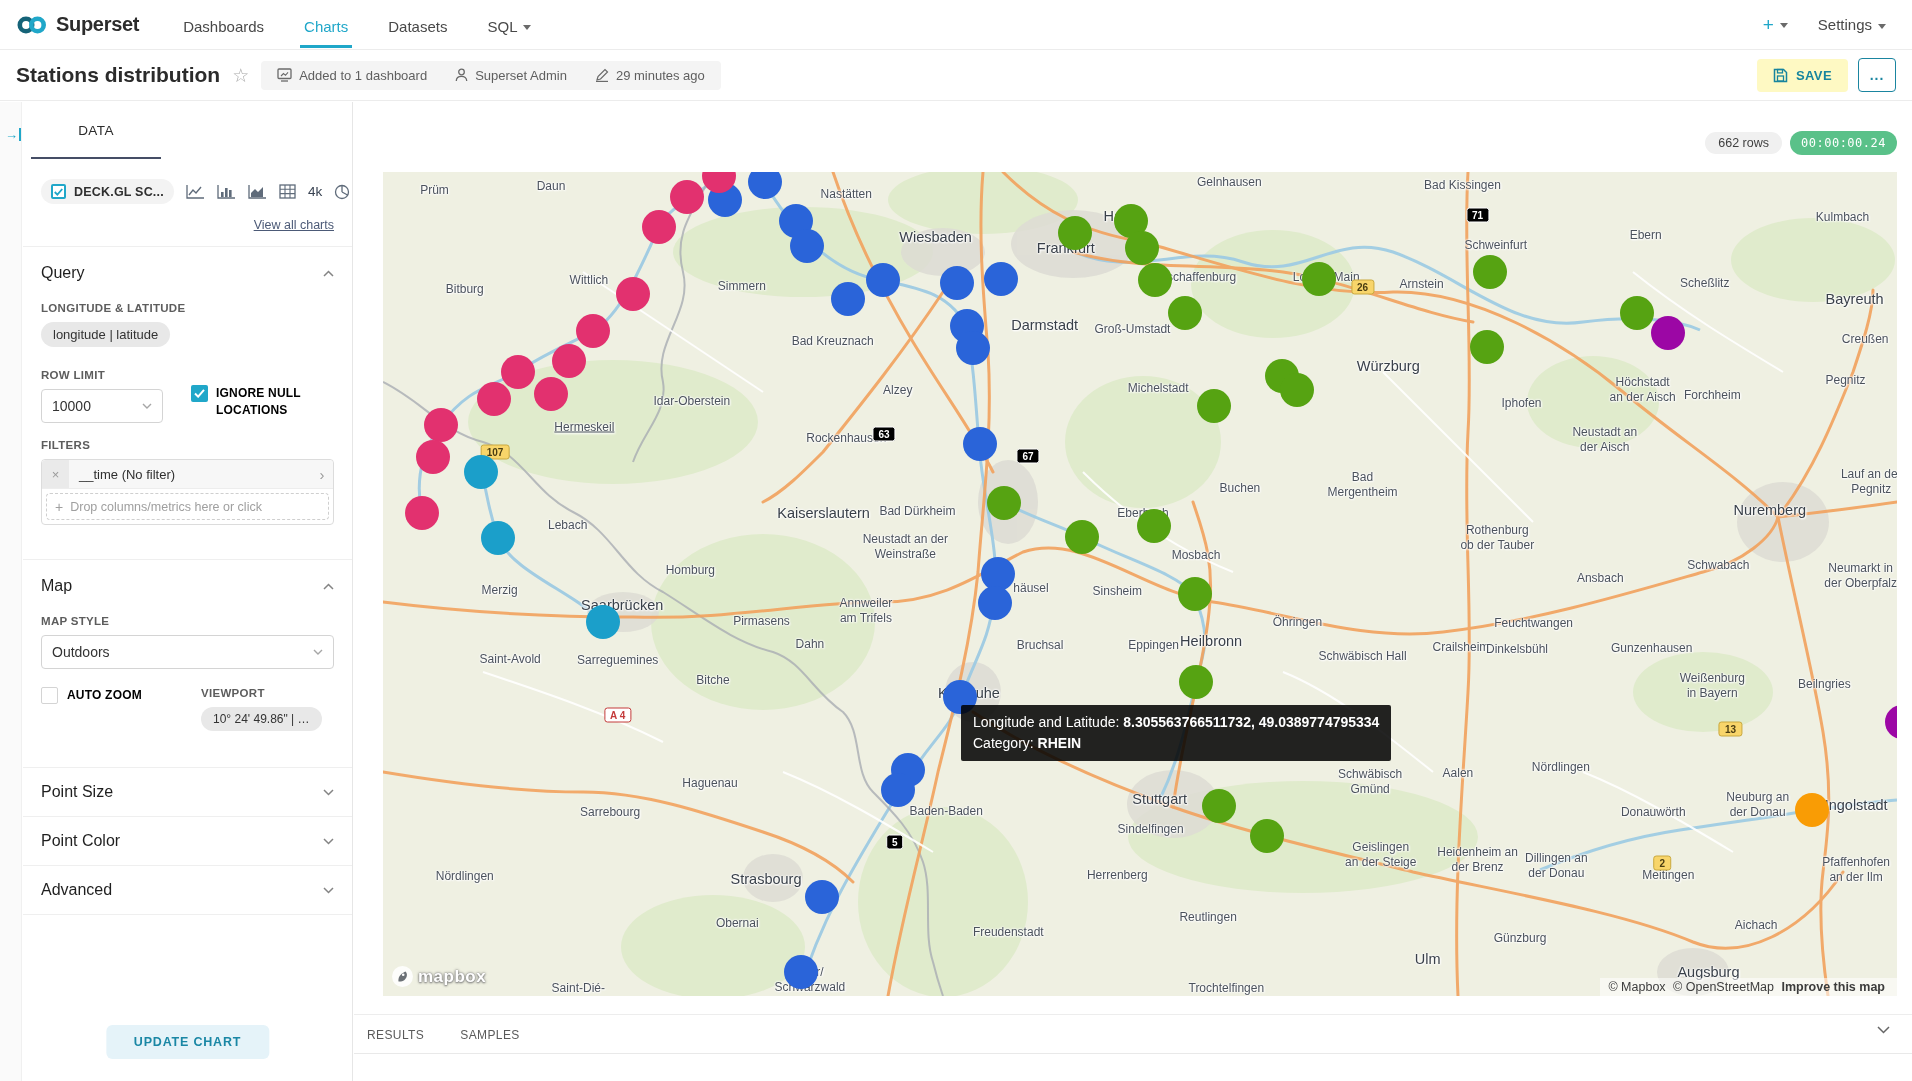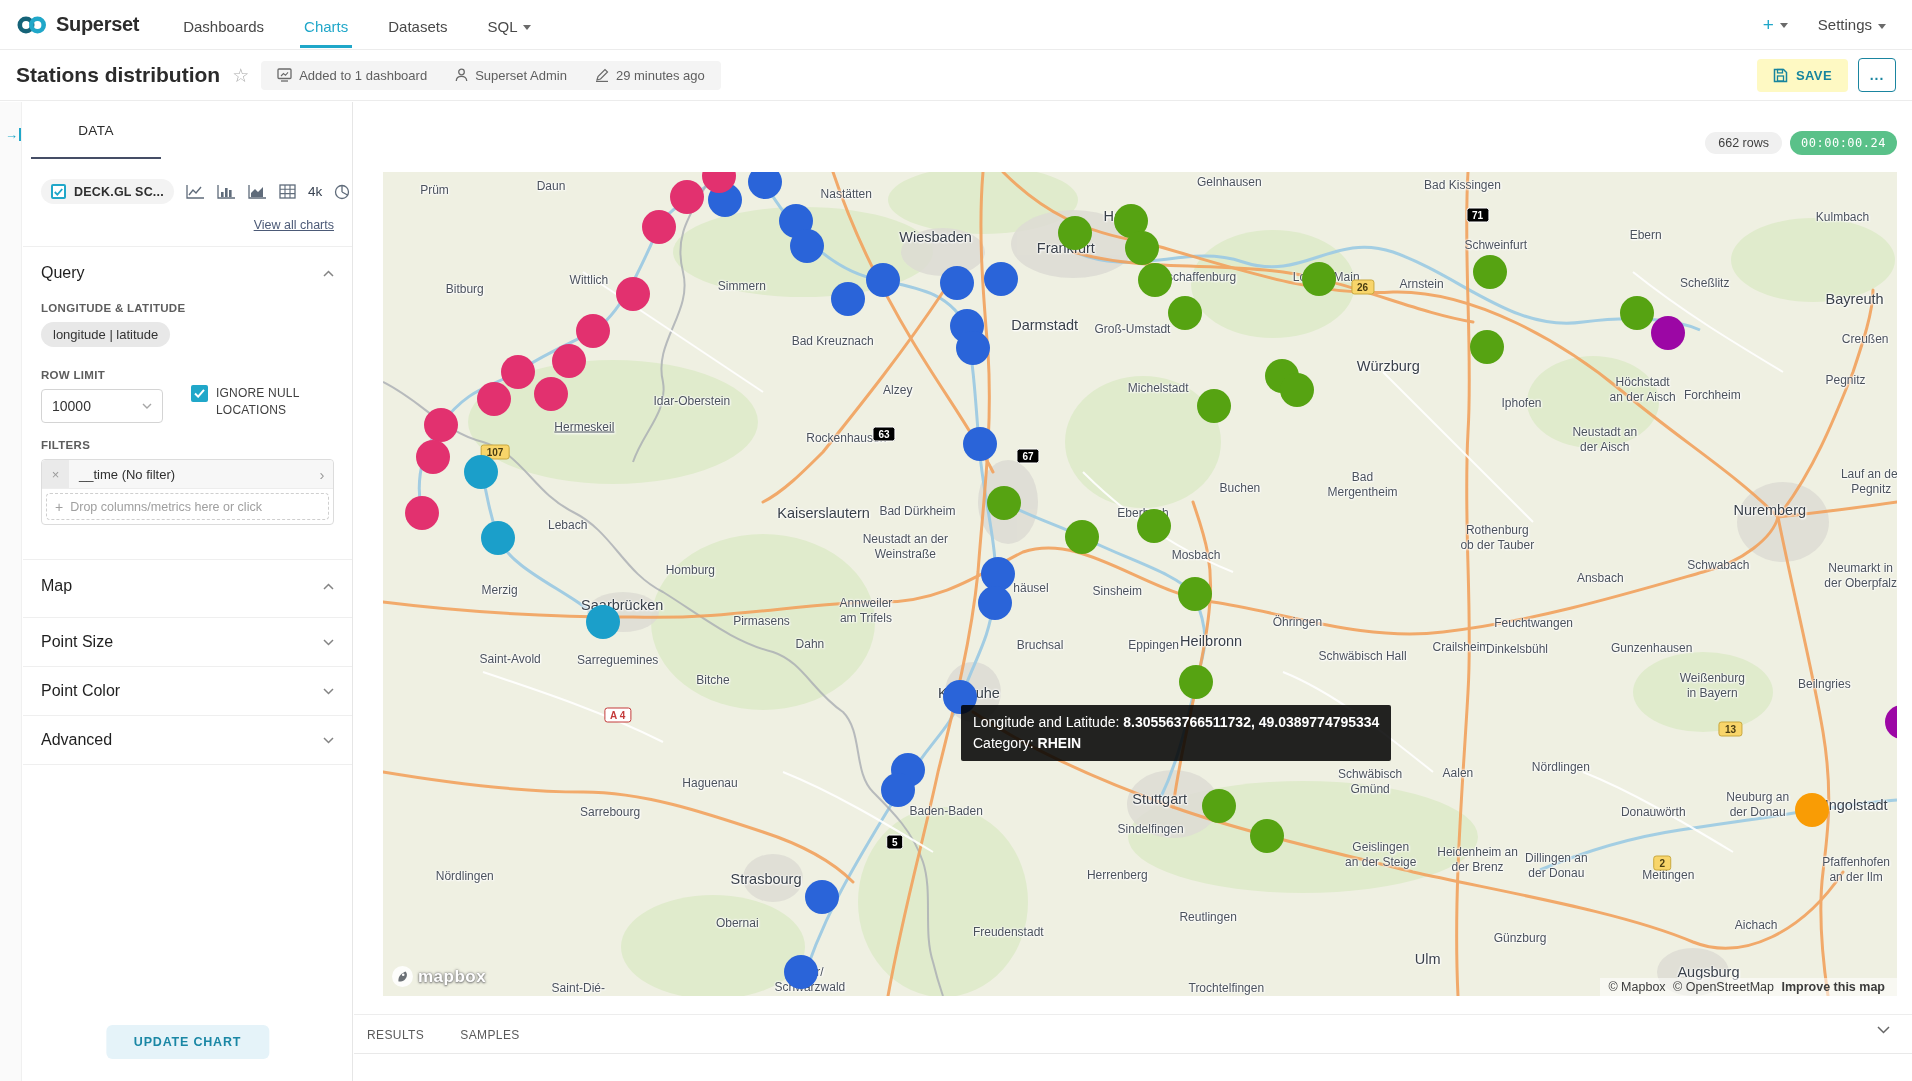--- a/index.html
+++ b/index.html
@@ -61,21 +61,21 @@
     color:#1f1f1f; cursor:pointer; }
   .section-body { padding:0 18px 18px 18px; }
   .ctl-label { font-size:11.5px; font-weight:600; color:#5d5d5d; letter-spacing:.3px; margin:16px 0 8px; }
   .pill { display:inline-block; background:#e8e8e8; border-radius:14px; padding:5px 12px; font-size:13px; color:#333; cursor:pointer; }
   .select { border:1px solid #d4d4d4; border-radius:4px; height:34px; display:flex; align-items:center;
     justify-content:space-between; padding:0 10px; font-size:14px; color:#333; cursor:pointer; background:#fff; }
   .row-2col { display:flex; align-items:flex-start; }
   .cbx { width:17px; height:17px; border-radius:2px; flex:none; display:flex; align-items:center; justify-content:center; cursor:pointer; }
   .cbx.checked { background:#20a7c9; }
   .cbx.unchecked { background:#fff; border:1px solid #d4d4d4; }
-  .cb-label { font-size:12px; font-weight:400; color:#404040; letter-spacing:.2px; line-height:1.4; }
+  .cb-label { font-size:12px; font-weight:700; color:#000000; letter-spacing:.2px; line-height:1.4; }
   .filters-box { border:1px solid #dcdcdc; border-radius:4px; margin-top:2px; }
   .filter-row { display:flex; align-items:stretch; background:#f7f7f7; border-bottom:1px solid #ededed;
     border-radius:4px 4px 0 0; overflow:hidden; height:29px; cursor:pointer; }
   .filter-x { width:27px; background:#eaeaea; color:#9a9a9a; display:flex; align-items:center; justify-content:center; font-size:13px; cursor:pointer; }
   .filter-label { flex:1; display:flex; align-items:center; padding:0 10px; font-size:13px; color:#2f2f2f; }
   .filter-arrow { width:22px; color:#9a9a9a; display:flex; align-items:center; justify-content:center; font-size:15px; }
   .drop-box { margin:4px; border:1px dashed #cfcfcf; border-radius:4px; height:27px; display:flex; align-items:center;
     padding-left:8px; gap:7px; color:#9f9f9f; font-size:12.5px; cursor:pointer; }
   .drop-plus { font-size:14px; color:#9f9f9f; }
   .update-btn { position:absolute; bottom:22px; left:50%; transform:translateX(-50%); background:#e5f3f9; color:#1a87a5;
@@ -281,20 +281,39 @@
 
   <div class="panel-divider" style="margin-top:16px;"></div>
 
   <div class="section-header">
     <span>Map</span>
     <span class="chev">
         <svg width="11" height="7" viewBox="0 0 11 7">
           <path d="M1,6 L5.5,1.5 L10,6" stroke="#848484" stroke-width="1.5" fill="none"></path>
         </svg>
       </span>
+  </div>
+  <div class="section-body">
+    <div class="ctl-label">MAP STYLE</div>
+    <div class="select">
+      <span>Outdoors</span>
+      <svg width="10" height="6" viewBox="0 0 10 6">
+          <path d="M1,1 L5,5 L9,1" stroke="#a6a6a6" stroke-width="1.4" fill="none"></path>
+        </svg>
+    </div>
+    <div class="row-2col" style="margin-top:18px;">
+      <div style="display:flex; gap:9px; width:160px; align-items:center;">
+        <span class="cbx unchecked"></span>
+        <span class="cb-label">AUTO ZOOM</span>
+      </div>
+      <div>
+        <div class="ctl-label" style="margin-top:0;">VIEWPORT</div>
+        <span class="pill" style="font-size:12px;">10° 24' 49.86" | …</span>
+      </div>
+    </div>
   </div>
 
   <div class="panel-divider" style="margin-top:18px;"></div>
   <div class="collapsed-row">
     <span>Point Size</span>
     <span class="chev">
         <svg width="11" height="7" viewBox="0 0 11 7">
           <path d="M1,1 L5.5,5.5 L10,1" stroke="#848484" stroke-width="1.5" fill="none"></path>
         </svg>
       </span>

